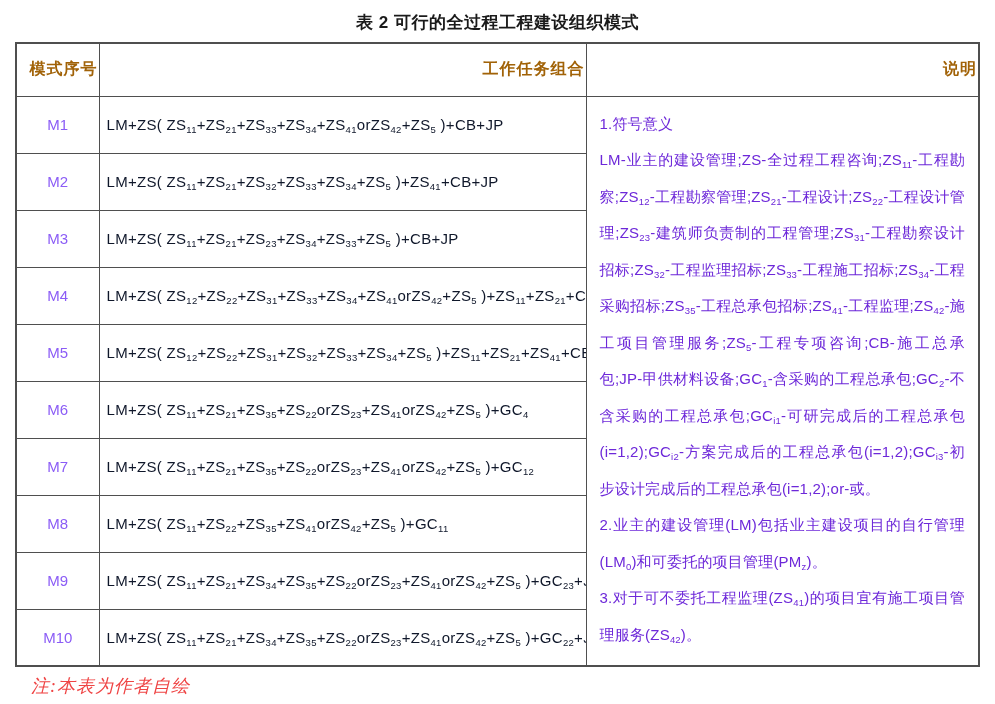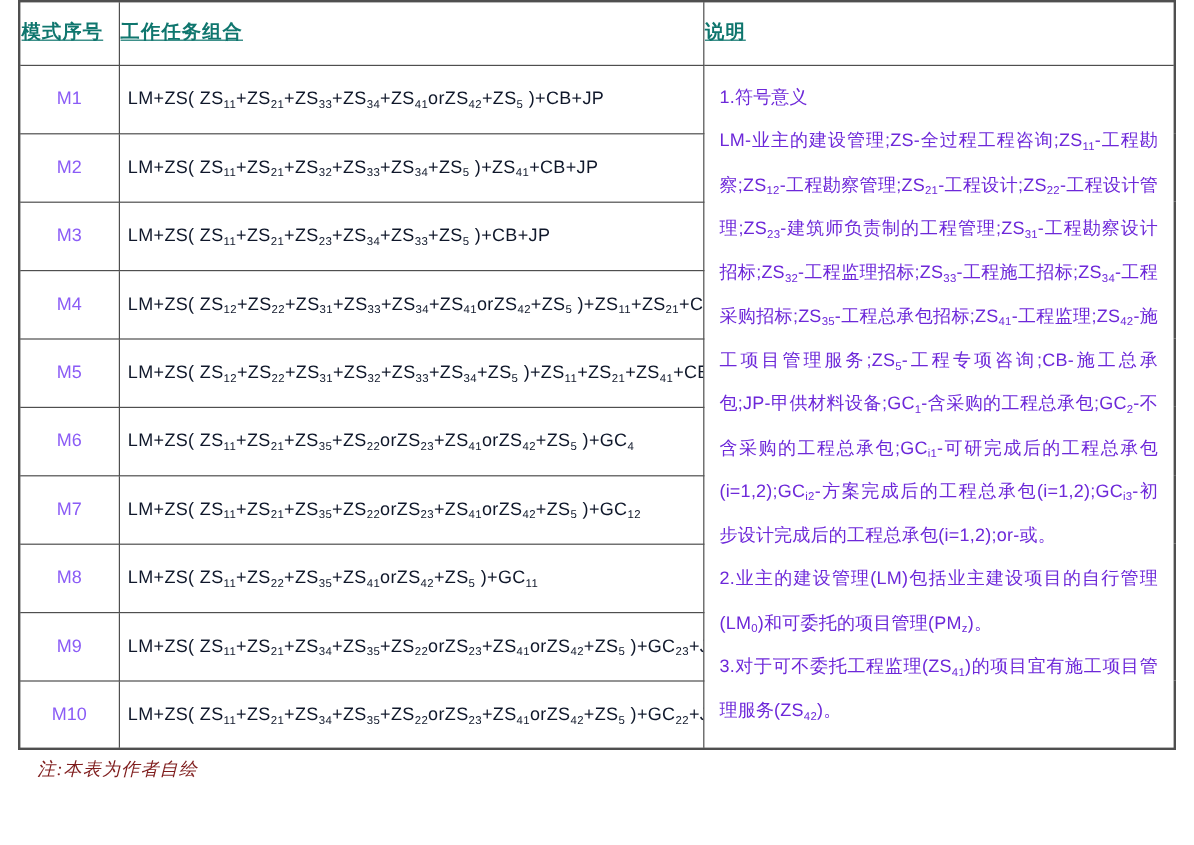--- a/index.html
+++ b/index.html
@@ -36,24 +36,23 @@
   }
   table.modes th,
   table.modes td {
     border: 1px solid #4f4f4f;
     box-sizing: border-box;
   }
   table.modes th {
     height: 53px;
     font-size: 16px;
     font-weight: 700;
-    color: #0f766e;
-    text-align: left;
+    color: #a16207;
+    text-align: right;
     letter-spacing: 1px;
-    text-decoration: underline;
   }
   tr.body-row { height: 57px; }
   td.mode-cell {
     text-align: center;
     font-size: 15px;
     color: #8b5cf6;
   }
   td.formula-cell {
     font-size: 15px;
     color: #0f172a;
@@ -74,32 +73,33 @@
   td.explain-cell p {
     margin: 0;
     font-size: 15px;
     color: #6d28d9;
     line-height: 36.5px;
     text-align: justify;
     letter-spacing: 0.2px;
   }
   .footnote {
     margin: 7px 0 0 31px;
-    font-size: 15px;
-    color: #7f1d1d;
+    font-size: 18px;
+    color: #ef4444;
     font-family: "Liberation Serif", serif;
     font-style: italic;
     letter-spacing: 1px;
   }
 </style>
 </head>
 <body>
 
 <div class="page">
 
+  <div class="title">表 2 可行的全过程工程建设组织模式</div>
 
   <table class="modes">
     <colgroup>
       <col style="width:83px">
       <col style="width:487px">
       <col style="width:393px">
     </colgroup>
     <thead>
       <tr>
         <th>模式序号</th>

